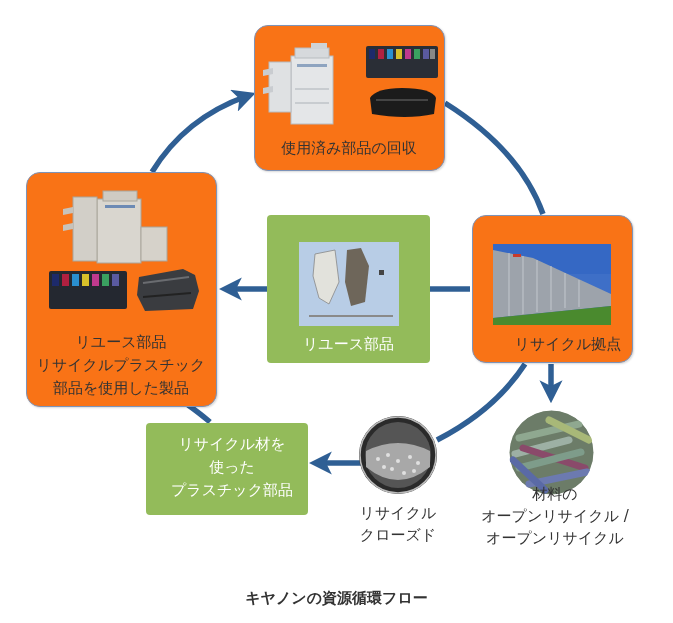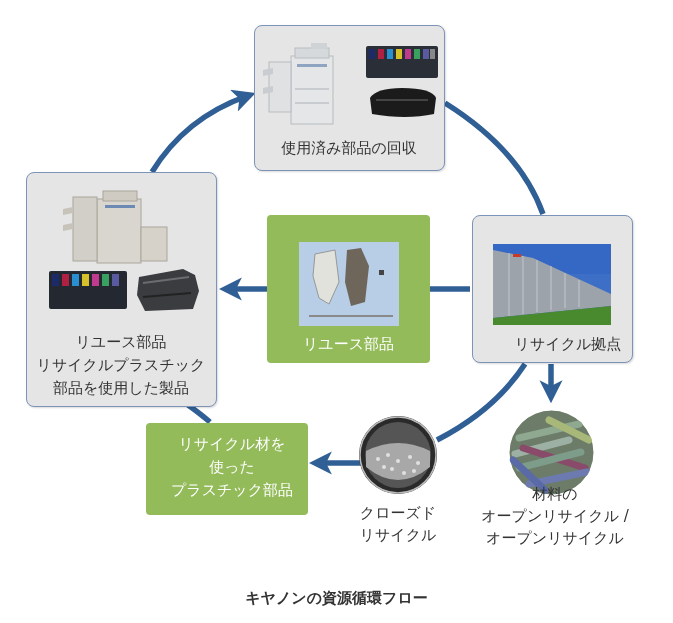--- a/index.html
+++ b/index.html
@@ -1,19 +1,19 @@
 <!DOCTYPE html>
 <html><head>
 <meta charset="utf-8">
 <style>
   html, body { margin: 0; padding: 0; background: #ffffff; }
   body { width: 673px; height: 623px; position: relative; overflow: hidden;
          font-family: "DejaVu Sans", sans-serif; color: #333; }
   #canvas { position: absolute; left: 0; top: 0; width: 673px; height: 623px; }
-  .box { position: absolute; background: #e5e5e5; border: 1.5px solid #7d93b8; border-radius: 8px;
+  .box { position: absolute; background: #f97316; border: 1.5px solid #7d93b8; border-radius: 14px;
          box-shadow: 1px 1px 2px rgba(0,0,0,0.15); box-sizing: border-box; }
   .gbox { position: absolute; background: #93bb5a; border-radius: 4px; box-sizing: border-box; color: #fff; }
   .lbl { position: absolute; text-align: center; font-size: 15px; line-height: 21px; color: #333; }
   .glbl { position: absolute; text-align: center; font-size: 15px; line-height: 22px; color: #fff; }
   .line { display: block; white-space: nowrap; }
   .photo { position: absolute; }
   .circle { position: absolute; border-radius: 50%; overflow: hidden; }
   #caption { position: absolute; left: 0; width: 673px; top: 589px; text-align: center; font-size: 15px; color: #333; font-weight: bold; }
 </style>
 </head>
@@ -157,22 +157,22 @@
     <circle cx="52" cy="42" r="2"></circle>
       <circle cx="60" cy="48" r="2"></circle>
       <circle cx="34" cy="54" r="2"></circle>
     <circle cx="46" cy="58" r="2"></circle>
       <circle cx="26" cy="52" r="2"></circle>
       <circle cx="56" cy="56" r="2"></circle>
   </g>
   <circle cx="40" cy="40" r="38" fill="none" stroke="#bbb" stroke-width="1.5"></circle>
 </svg>
 <div class="lbl" style="left:348px; width:100px; top:502px; line-height:22px;">
+  <span class="line">リサイクル</span>
   <span class="line">クローズド</span>
-  <span class="line">リサイクル</span>
 </div>
 
 <svg class="circle" style="left:509px; top:410px;" width="85" height="85" viewBox="0 0 85 85">
   <circle cx="42.5" cy="42.5" r="42" fill="#6c7c68"></circle>
   <g stroke-linecap="round" stroke-width="7">
     <line x1="10" y1="28" x2="70" y2="14" stroke="#8fa890"></line>
     <line x1="6" y1="44" x2="60" y2="30" stroke="#9db0a4"></line>
     <line x1="14" y1="38" x2="76" y2="58" stroke="#8a4a6a"></line>
     <line x1="10" y1="58" x2="72" y2="42" stroke="#7e9c8a"></line>
     <line x1="20" y1="74" x2="78" y2="62" stroke="#6c7ab0"></line>

